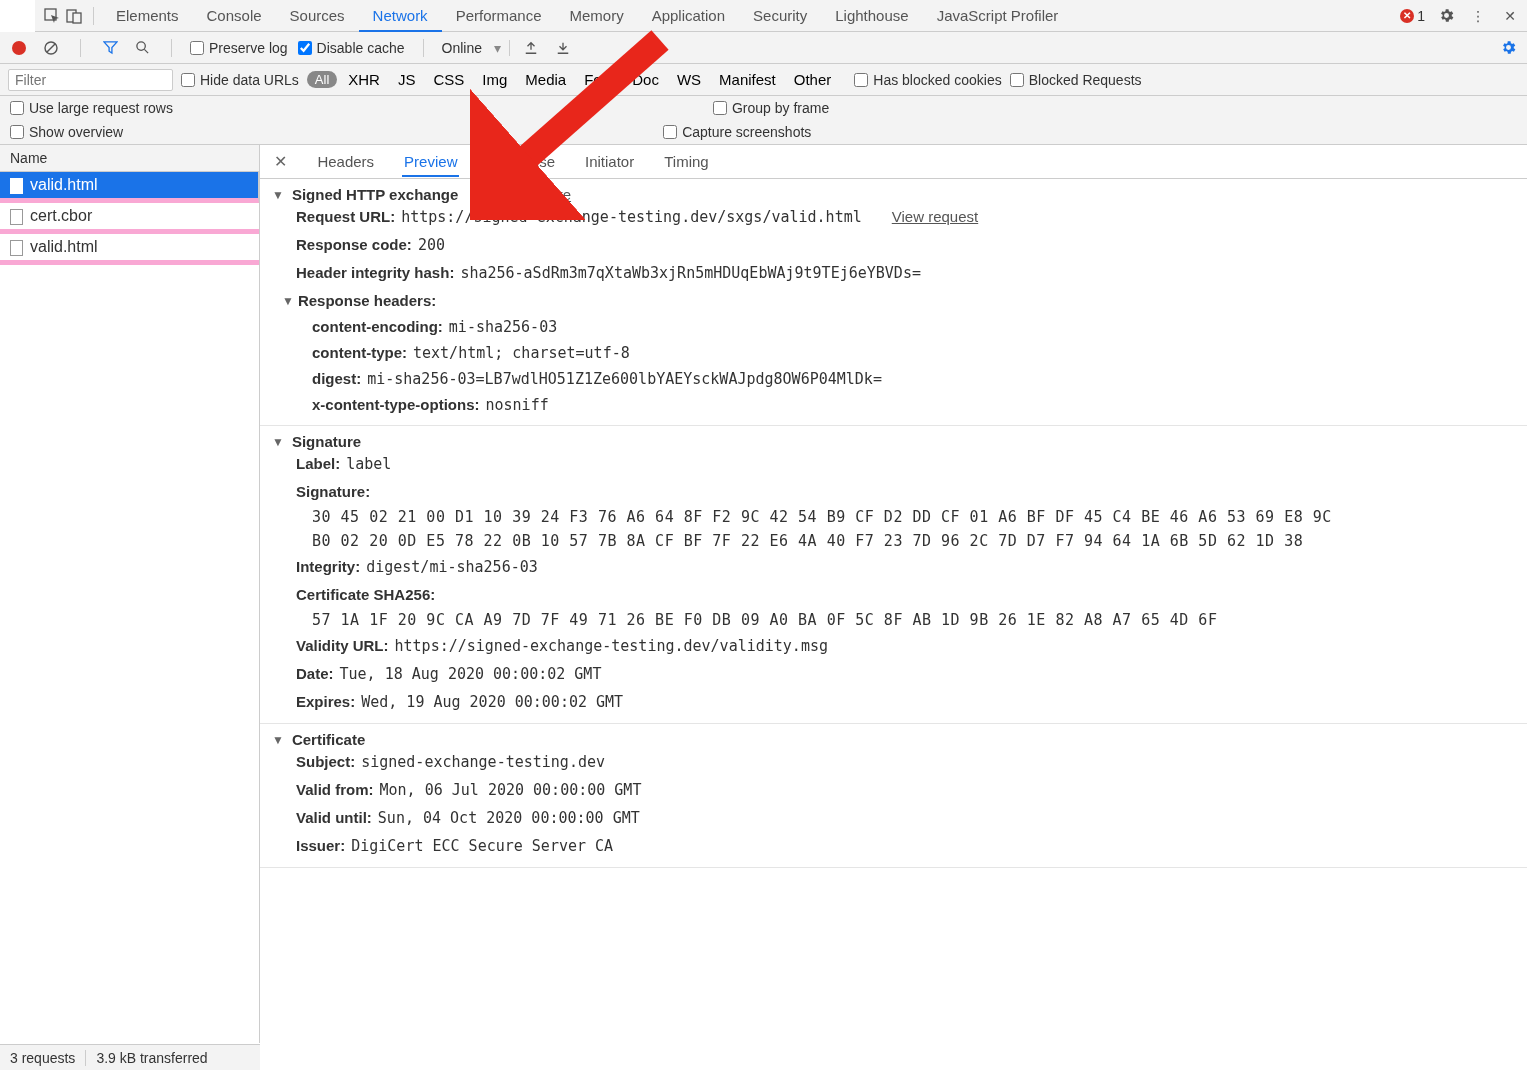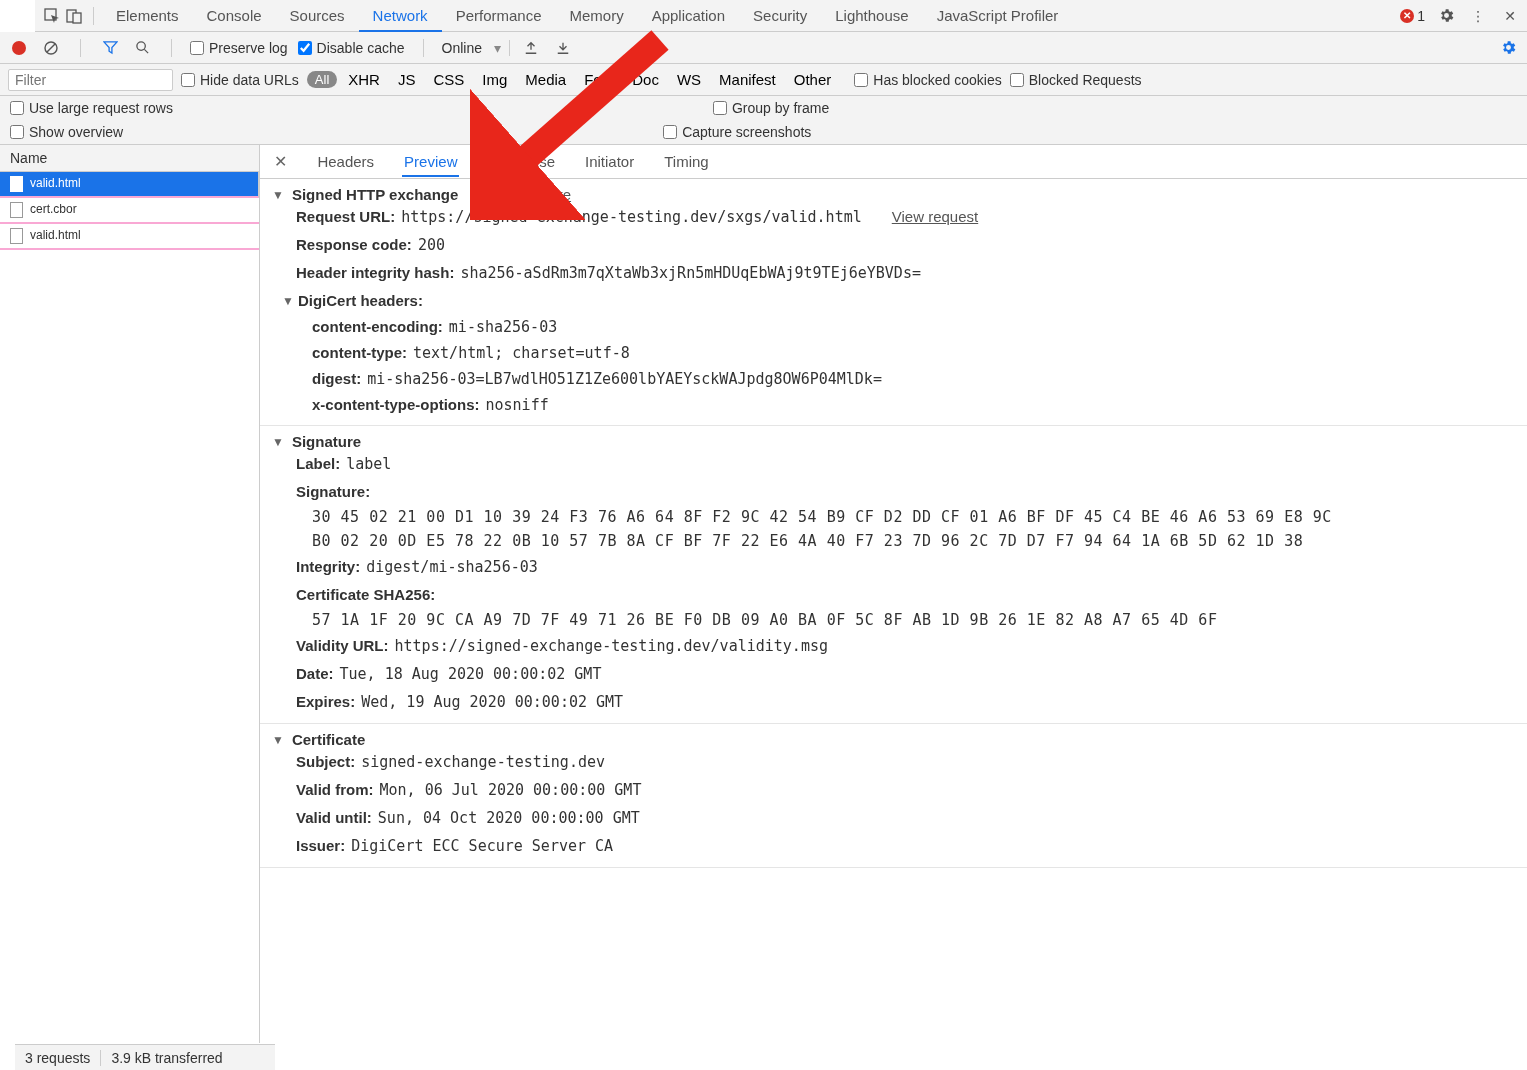--- a/index.html
+++ b/index.html
@@ -36,21 +36,21 @@
 .pill { background:#888;color:#fff;border-radius:9px;padding:1px 8px;font-size:13px;}
 .ftab { color:#000000;font-size:15px;cursor:pointer;padding:0 3px;}
 
 .toolbar-4 { background:#f3f3f3;border-bottom:1px solid #ccc;padding:4px 10px;}
 .row4 { display:flex;align-items:center;}
 .row4 .right { margin-left:540px;}
 
 .body-split { display:flex;height:calc(100% - 32px*4 - 18px - 26px);}
 .req-list { width:260px;border-right:1px solid #ccc;display:flex;flex-direction:column;}
 .req-header { background:#f3f3f3;border-bottom:1px solid #ccc;padding:5px 10px;font-size:14px;color:#333;}
-.req-item { display:flex;align-items:flex-start;gap:7px;padding:4px 10px;font-size:12px;cursor:pointer;border-bottom:2px solid #f9a8d4;}
+.req-item { display:flex;align-items:flex-end;gap:7px;padding:4px 10px;font-size:16px;cursor:pointer;border-bottom:5px solid #f9a8d4;}
 .req-item.sel { background:#1a73e8;color:#fff;}
 .doc-ico{width:13px;height:16px;border:1px solid #999;background:#fff;}
 .req-item.sel .doc-ico{background:#fff;border-color:#fff;}
 
 .detail { flex:1;overflow-y:auto;}
 .detail-tabs{display:flex;align-items:center;height:34px;border-bottom:1px solid #ccc;padding:0 8px;gap:22px;}
 .close-x{color:#666;cursor:pointer;font-size:16px;padding:0 6px;}
 .dtab{color:#555;cursor:pointer;font-size:15px;padding:5px 2px;}
 .dtab.active{color:#1a73e8;border-bottom:2px solid #1a73e8;margin-bottom:-1px;}
 
@@ -61,21 +61,21 @@
 .kv{padding:5px 0 5px 24px;font-size:15px;}
 .kv .k{font-weight:600;color:#333;}
 .kv .v{font-family:Menlo,Consolas,monospace;color:#333;margin-left:6px;}
 .kv .link{color:#555;text-decoration:underline;cursor:pointer;margin-left:30px;font-family:-apple-system,Arial;font-size:15px;}
 .sub-head{font-weight:600;font-size:15px;padding:5px 0 5px 10px;display:flex;align-items:center;gap:4px;}
 .sub-kv{padding:4px 0 4px 40px;font-size:15px;}
 .sub-kv .k{font-weight:600;}
 .sub-kv .v{font-family:Menlo,Consolas,monospace;margin-left:6px;}
 .hex{font-family:Menlo,Consolas,monospace;font-size:15px;padding-left:40px;line-height:1.6;letter-spacing:0.5px;}
 
-.statusbar{position:absolute;bottom:0;left:15px;width:260px;height:26px;background:#f3f3f3;border-top:1px solid #ccc;display:flex;align-items:center;padding:0 10px;gap:10px;font-size:14px;color:#333;}
+.statusbar{position:absolute;bottom:0;left:0;width:260px;height:26px;background:#f3f3f3;border-top:1px solid #ccc;display:flex;align-items:center;padding:0 10px;gap:10px;font-size:14px;color:#333;}
 .statusbar .ssep{width:1px;height:16px;background:#ccc;}
 
 .arrow-annotation{position:absolute;left:470px;top:30px;pointer-events:none;}
 .gear-ico-blue{color:#1a73e8;}
 </style>
 </head>
 <body>
 
 <div class="toolbar-main">
   <span class="ico">
@@ -258,21 +258,21 @@
       <div class="sec-head">
           <span class="tri">▼</span>
           <span>Signed HTTP exchange</span>
           <span class="learn">Learn more</span>
         </div>
       <div class="kv"><span class="k">Request URL:</span><span class="v">https://signed-exchange-testing.dev/sxgs/valid.html</span><span class="link">View request</span></div>
       <div class="kv"><span class="k">Response code:</span><span class="v">200</span></div>
       <div class="kv"><span class="k">Header integrity hash:</span><span class="v">sha256-aSdRm3m7qXtaWb3xjRn5mHDUqEbWAj9t9TEj6eYBVDs=</span></div>
       <div class="sub-head">
           <span class="tri">▼</span>
-          <span>DigiCert headers:</span>
+          <span>Response headers:</span>
         </div>
       <div class="sub-kv"><span class="k">content-encoding:</span><span class="v">mi-sha256-03</span></div>
       <div class="sub-kv"><span class="k">content-type:</span><span class="v">text/html; charset=utf-8</span></div>
       <div class="sub-kv"><span class="k">digest:</span><span class="v">mi-sha256-03=LB7wdlHO51Z1Ze600lbYAEYsckWAJpdg8OW6P04MlDk=</span></div>
       <div class="sub-kv"><span class="k">x-content-type-options:</span><span class="v">nosniff</span></div>
     </div>
 
     <div class="section">
       <div class="sec-head">
           <span class="tri">▼</span>

